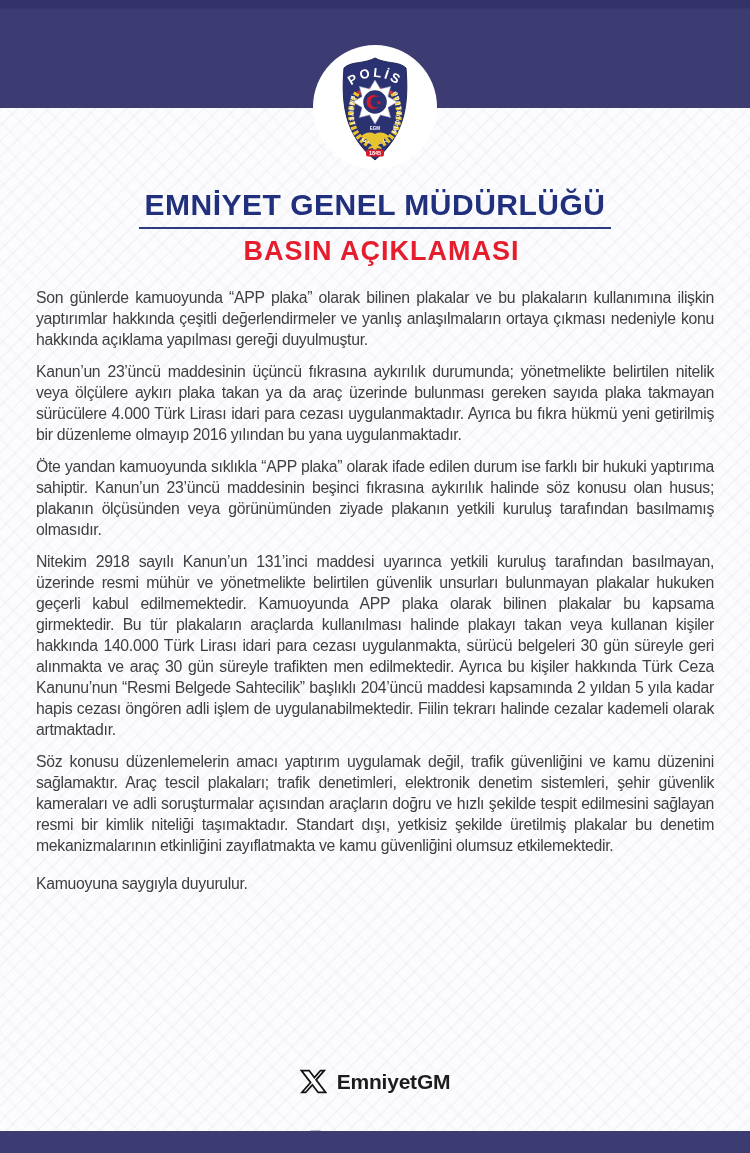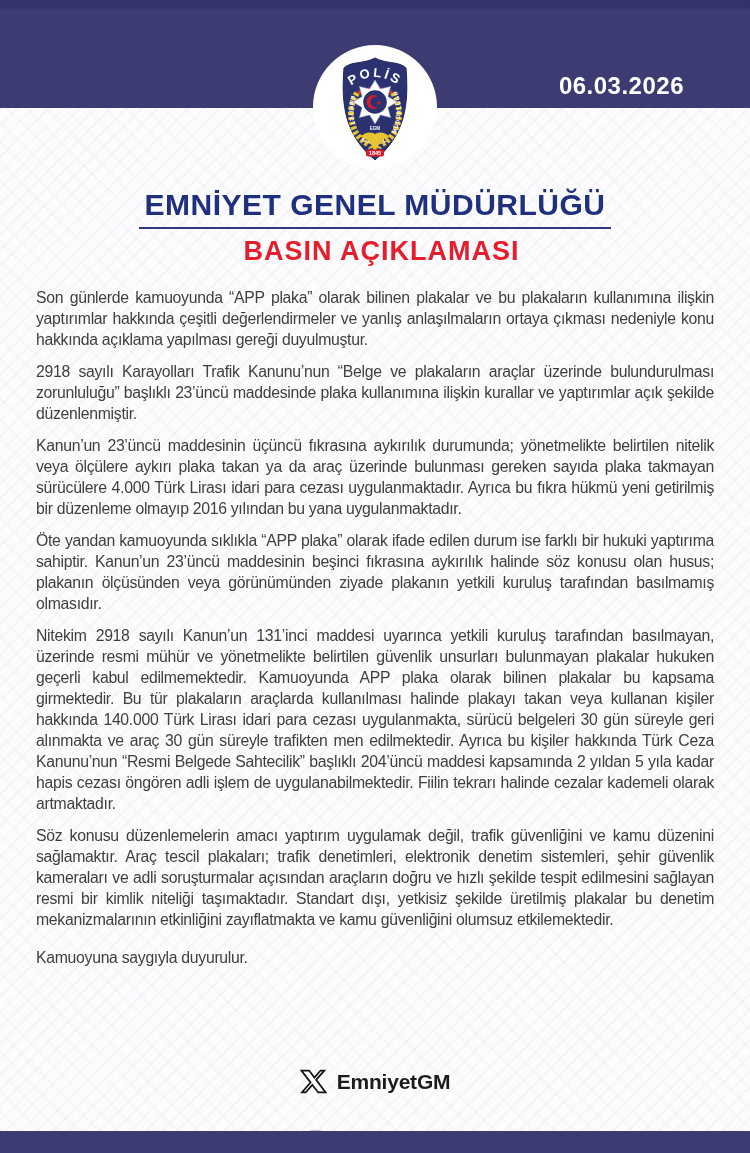--- a/index.html
+++ b/index.html
@@ -76,21 +76,20 @@
     position:absolute;bottom:0;left:0;width:100%;height:22px;
     background:#3c3b72;
   }
 </style>
 </head>
 <body>
 
 <div class="page">
 
   <div class="header-band"></div>
-  <div class="header-date">06.03.2026</div>
 
   <div class="logo-wrap">
     <svg width="124" height="124" viewBox="0 0 124 124">
       <defs>
         <path id="arcTop" d="M34,44 Q62,20 90,44" fill="none"></path>
         <path id="arcLeft" d="M41,44 Q31,66 42,88" fill="none"></path>
         <path id="arcRight" d="M82,90 Q93,66 83,44" fill="none"></path>
         <path id="arcBottom" d="M44,93 Q62,105 80,93" fill="none"></path>
       </defs>
 
@@ -139,21 +138,20 @@
     </svg>
   </div>
 
   <div class="title-block">
     <h1 class="page-title">EMNİYET GENEL MÜDÜRLÜĞÜ</h1>
     <div class="page-subtitle">BASIN AÇIKLAMASI</div>
   </div>
 
   <div class="content">
     <p>Son günlerde kamuoyunda “APP plaka” olarak bilinen plakalar ve bu plakaların kullanımına ilişkin yaptırımlar hakkında çeşitli değerlendirmeler ve yanlış anlaşılmaların ortaya çıkması nedeniyle konu hakkında açıklama yapılması gereği duyulmuştur.</p>
-    <p>2918 sayılı Karayolları Trafik Kanunu’nun “Belge ve plakaların araçlar üzerinde bulundurulması zorunluluğu” başlıklı 23’üncü maddesinde plaka kullanımına ilişkin kurallar ve yaptırımlar açık şekilde düzenlenmiştir.</p>
     <p>Kanun’un 23’üncü maddesinin üçüncü fıkrasına aykırılık durumunda; yönetmelikte belirtilen nitelik veya ölçülere aykırı plaka takan ya da araç üzerinde bulunması gereken sayıda plaka takmayan sürücülere 4.000 Türk Lirası idari para cezası uygulanmaktadır. Ayrıca bu fıkra hükmü yeni getirilmiş bir düzenleme olmayıp 2016 yılından bu yana uygulanmaktadır.</p>
     <p>Öte yandan kamuoyunda sıklıkla “APP plaka” olarak ifade edilen durum ise farklı bir hukuki yaptırıma sahiptir. Kanun’un 23’üncü maddesinin beşinci fıkrasına aykırılık halinde söz konusu olan husus; plakanın ölçüsünden veya görünümünden ziyade plakanın yetkili kuruluş tarafından basılmamış olmasıdır.</p>
     <p>Nitekim 2918 sayılı Kanun’un 131’inci maddesi uyarınca yetkili kuruluş tarafından basılmayan, üzerinde resmi mühür ve yönetmelikte belirtilen güvenlik unsurları bulunmayan plakalar hukuken geçerli kabul edilmemektedir. Kamuoyunda APP plaka olarak bilinen plakalar bu kapsama girmektedir. Bu tür plakaların araçlarda kullanılması halinde plakayı takan veya kullanan kişiler hakkında 140.000 Türk Lirası idari para cezası uygulanmakta, sürücü belgeleri 30 gün süreyle geri alınmakta ve araç 30 gün süreyle trafikten men edilmektedir. Ayrıca bu kişiler hakkında Türk Ceza Kanunu’nun “Resmi Belgede Sahtecilik” başlıklı 204’üncü maddesi kapsamında 2 yıldan 5 yıla kadar hapis cezası öngören adli işlem de uygulanabilmektedir. Fiilin tekrarı halinde cezalar kademeli olarak artmaktadır.</p>
     <p>Söz konusu düzenlemelerin amacı yaptırım uygulamak değil, trafik güvenliğini ve kamu düzenini sağlamaktır. Araç tescil plakaları; trafik denetimleri, elektronik denetim sistemleri, şehir güvenlik kameraları ve adli soruşturmalar açısından araçların doğru ve hızlı şekilde tespit edilmesini sağlayan resmi bir kimlik niteliği taşımaktadır. Standart dışı, yetkisiz şekilde üretilmiş plakalar bu denetim mekanizmalarının etkinliğini zayıflatmakta ve kamu güvenliğini olumsuz etkilemektedir.</p>
     <p class="closing">Kamuoyuna saygıyla duyurulur.</p>
   </div>
 
   <div class="social-row">
 
     <div class="social-item">

